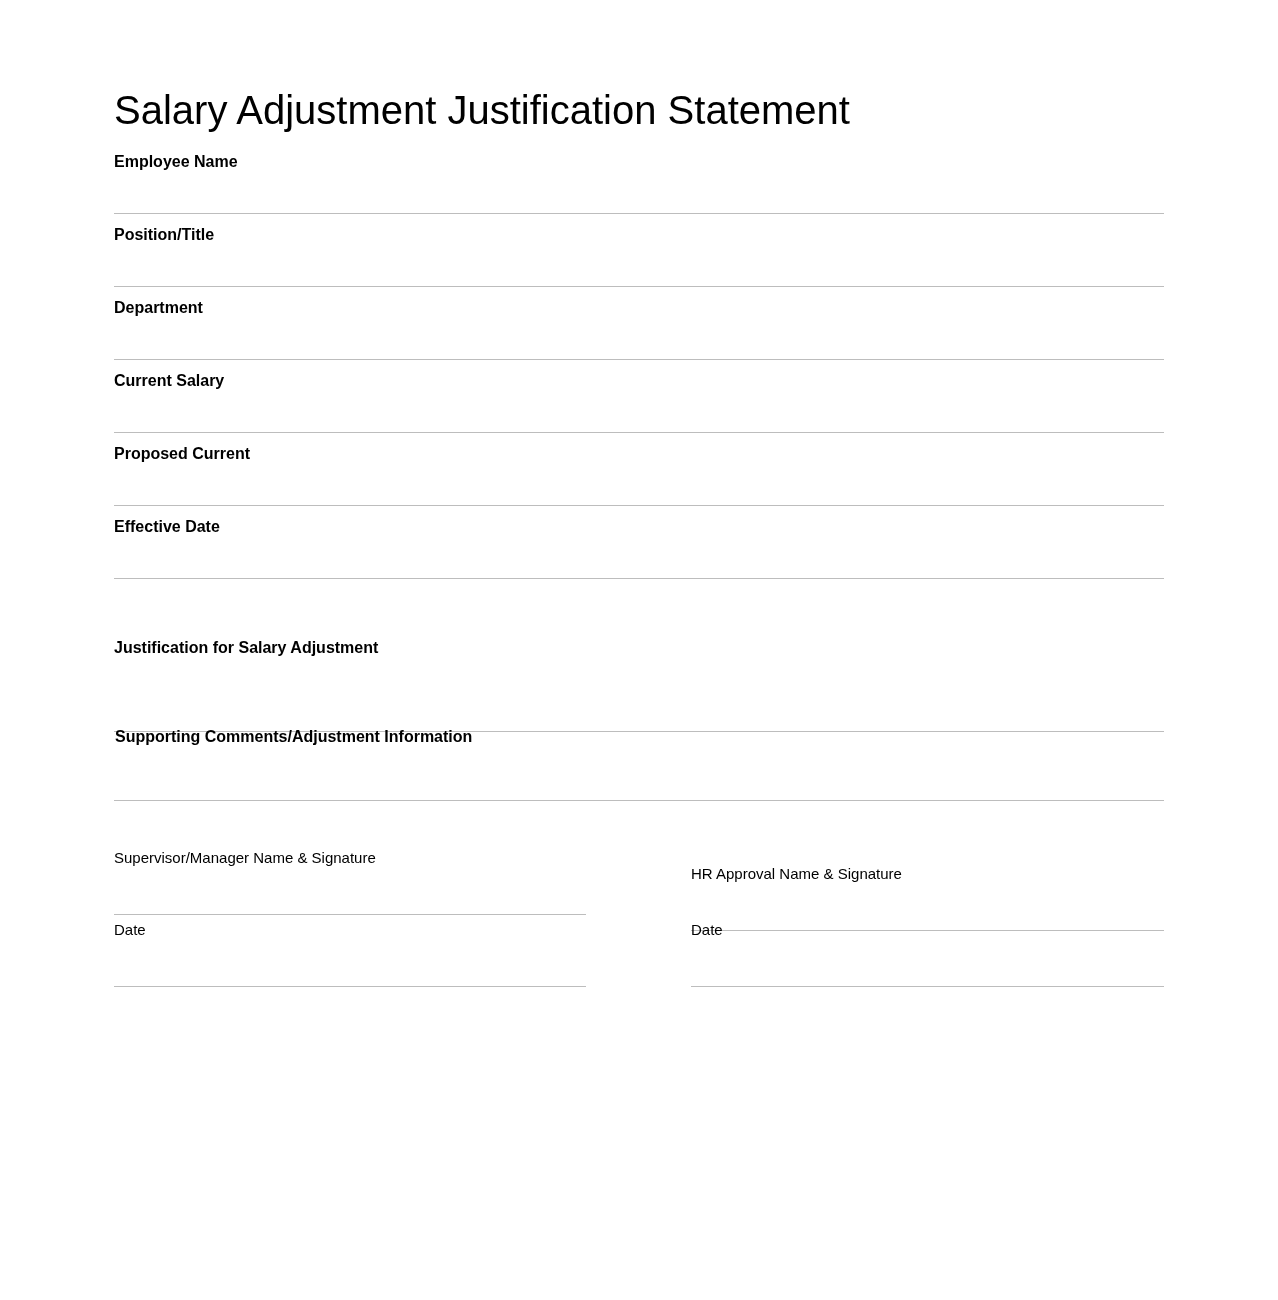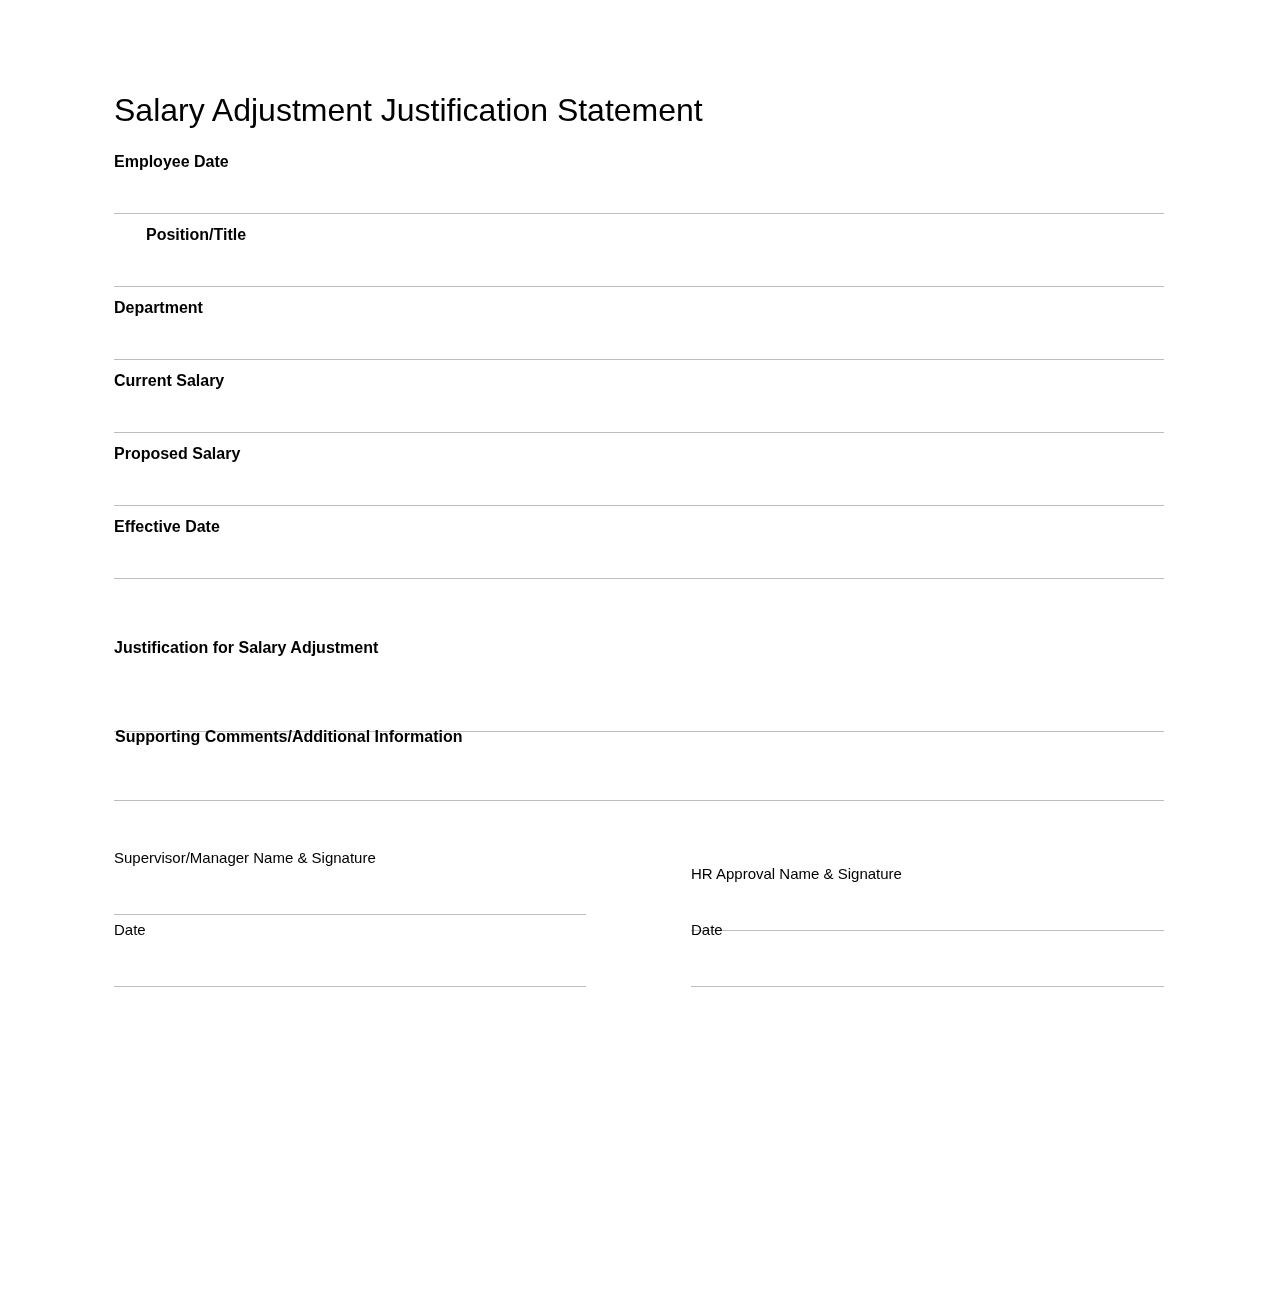--- a/index.html
+++ b/index.html
@@ -1,52 +1,52 @@
 <!DOCTYPE html>
 <html><head>
 <meta charset="utf-8">
 <style>
   html, body { margin: 0; padding: 0; background: #ffffff; }
   body { width: 1278px; height: 1300px; position: relative; font-family: "Liberation Sans", sans-serif; color: #000; }
   .page { position: absolute; left: 114px; top: 0; width: 1050px; }
-  h1 { position: absolute; top: 91px; left: 0; margin: 0; font-size: 32px; font-weight: normal; line-height: 38px; white-space: nowrap; }
+  h1 { position: absolute; top: 91px; left: 0; margin: 0; font-size: 40px; font-weight: normal; line-height: 38px; white-space: nowrap; }
   .field { position: absolute; left: 0; width: 1050px; border-bottom: 1px solid #bdbdbd; }
   .field label { position: absolute; left: 0; font-size: 16px; font-weight: bold; line-height: 20px; white-space: nowrap; }
   .sig { position: absolute; border-bottom: 1px solid #bdbdbd; }
   .sig label { position: absolute; left: 0; font-size: 15px; line-height: 18px; white-space: nowrap; }
 </style>
 </head>
 <body>
 
 <div class="page">
   <h1>Salary Adjustment Justification Statement</h1>
 
   <div class="field" style="top:150px;height:63px;">
-    <label style="top:2px;">Employee Date</label>
+    <label style="top:2px;">Employee Name</label>
   </div>
   <div class="field" style="top:223px;height:63px;">
-    <label style="top:2px;margin-left:32px;">Position/Title</label>
+    <label style="top:2px;">Position/Title</label>
   </div>
   <div class="field" style="top:296px;height:63px;text-decoration:underline;">
     <label style="top:2px;">Department</label>
   </div>
   <div class="field" style="top:369px;height:63px;text-align:right;">
     <label style="top:2px;">Current Salary</label>
   </div>
   <div class="field" style="top:442px;height:63px;">
-    <label style="top:2px;">Proposed Salary</label>
+    <label style="top:2px;">Proposed Current</label>
   </div>
   <div class="field" style="top:515px;height:63px;">
     <label style="top:2px;">Effective Date</label>
   </div>
   <div class="field" style="top:636px;height:95px;">
     <label style="top:2px;">Justification for Salary Adjustment</label>
   </div>
   <div class="field" style="top:725px;height:75px;">
-    <label style="top:2px;left:1px;">Supporting Comments/Additional Information</label>
+    <label style="top:2px;left:1px;">Supporting Comments/Adjustment Information</label>
   </div>
 
   <div class="sig" style="left:0;top:848px;width:472px;height:66px;">
     <label style="top:1px;">Supervisor/Manager Name &amp; Signature</label>
   </div>
   <div class="sig" style="left:0;top:920px;width:472px;height:66px;">
     <label style="top:1px;">Date</label>
   </div>
   <div class="sig" style="left:577px;top:848px;width:473px;height:66px;margin-top:16px;">
     <label style="top:1px;">HR Approval Name &amp; Signature</label>

